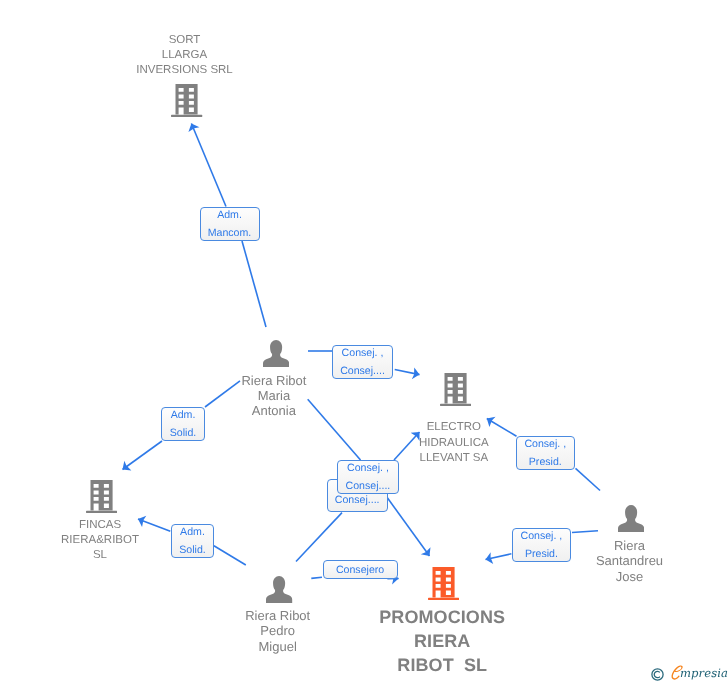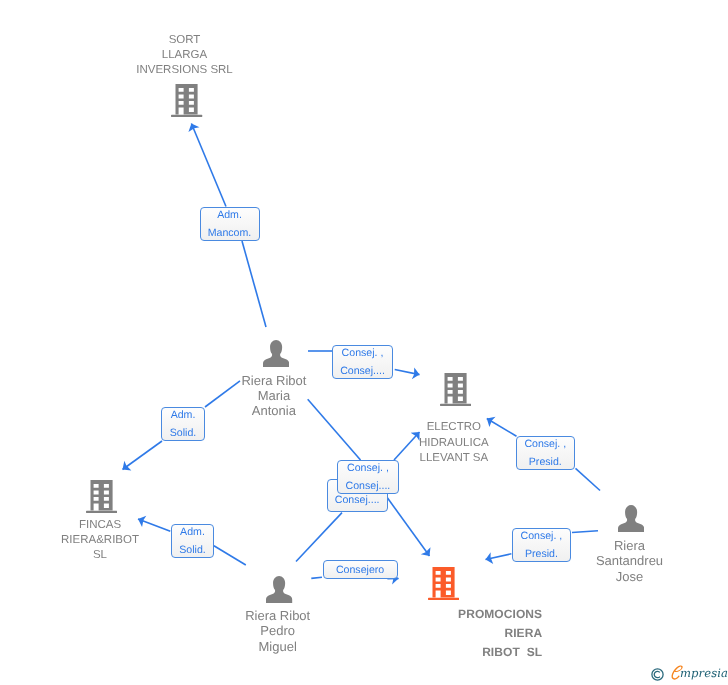--- a/index.html
+++ b/index.html
@@ -7,21 +7,21 @@
   body{width:728px;height:685px;background:#ffffff;
        font-family:"Liberation Sans",sans-serif;position:relative;overflow:hidden;
        -webkit-font-smoothing:antialiased;text-rendering:geometricPrecision;}
   #graph{position:absolute;left:0;top:0;width:728px;height:685px;text-decoration:underline;}
   svg.edges{position:absolute;left:0;top:0;width:728px;height:685px;pointer-events:none;}
 
   .node{position:absolute;}
   .node .nm{position:absolute;white-space:pre;text-align:center;color:#808080;
             font-size:11.5px;line-height:15.3px;transform:translateX(-50%);}
   .node.person .nm{font-size:13px;line-height:15.4px;text-align:center;}
-  .node.highlight .nm{font-size:12px;font-weight:bold;line-height:19px;letter-spacing:0.08px;text-align:right;}
+  .node.highlight .nm{font-size:18px;font-weight:bold;line-height:24px;letter-spacing:0.08px;}
   .icon{position:absolute;}
 
   .lbl{position:absolute;box-sizing:border-box;border:1.4px solid #4a8ae0;border-radius:4px;
        background:linear-gradient(180deg,#fdfdfd 0%,#f0f0f0 100%);color:#2f7ae8;font-size:10.6px;
        line-height:18px;text-align:center;white-space:pre;
        display:flex;align-items:center;justify-content:center;}
   .lbl.bottom{align-items:flex-end;padding-bottom:1.6px;}
   .lbl.ontop{z-index:5;}
   
 

